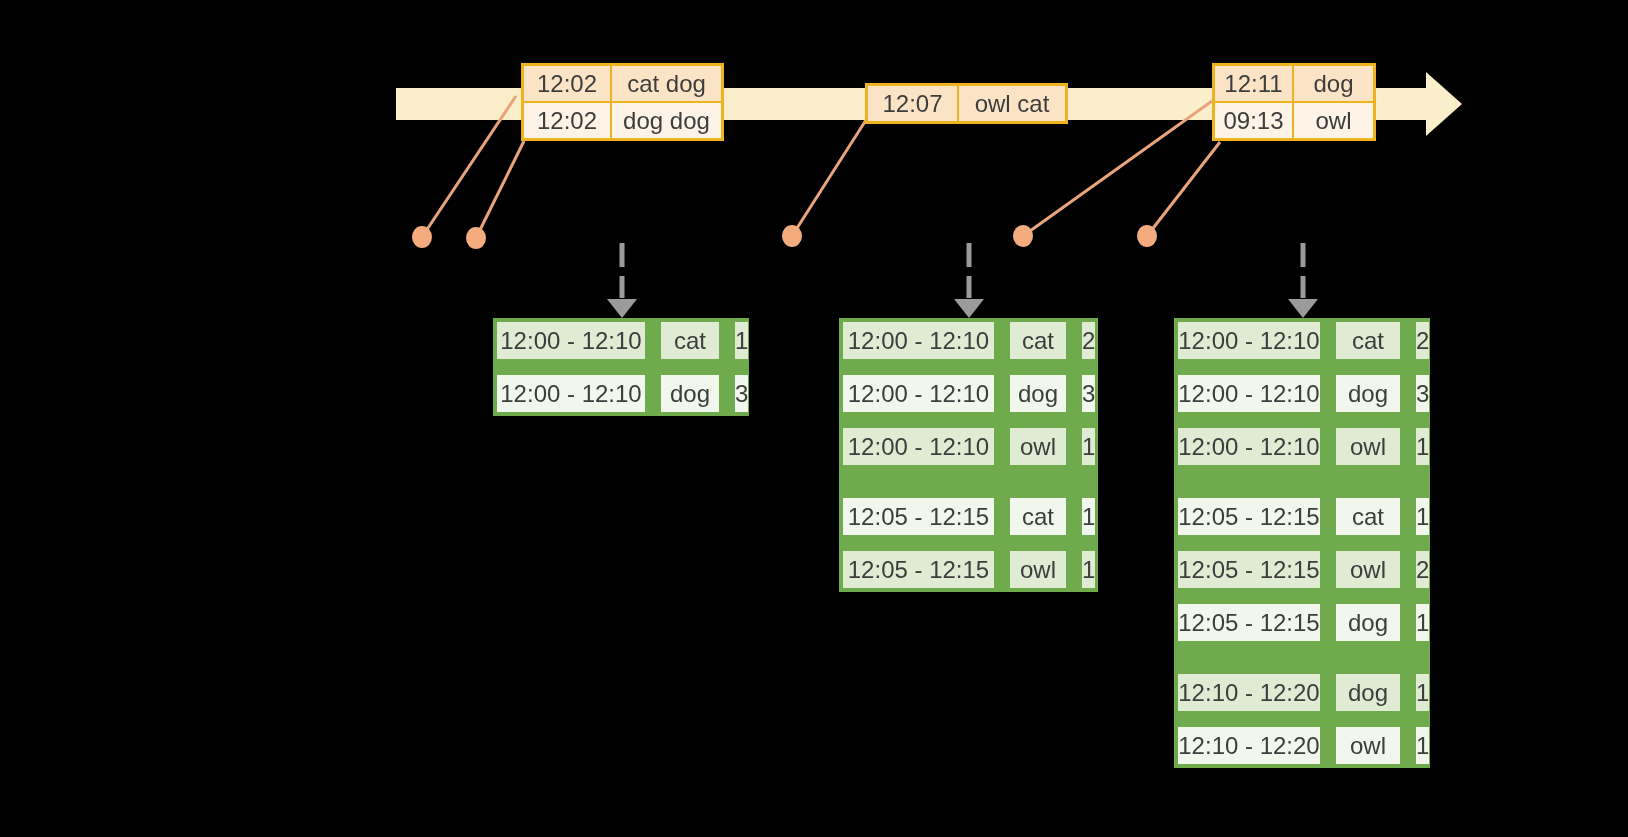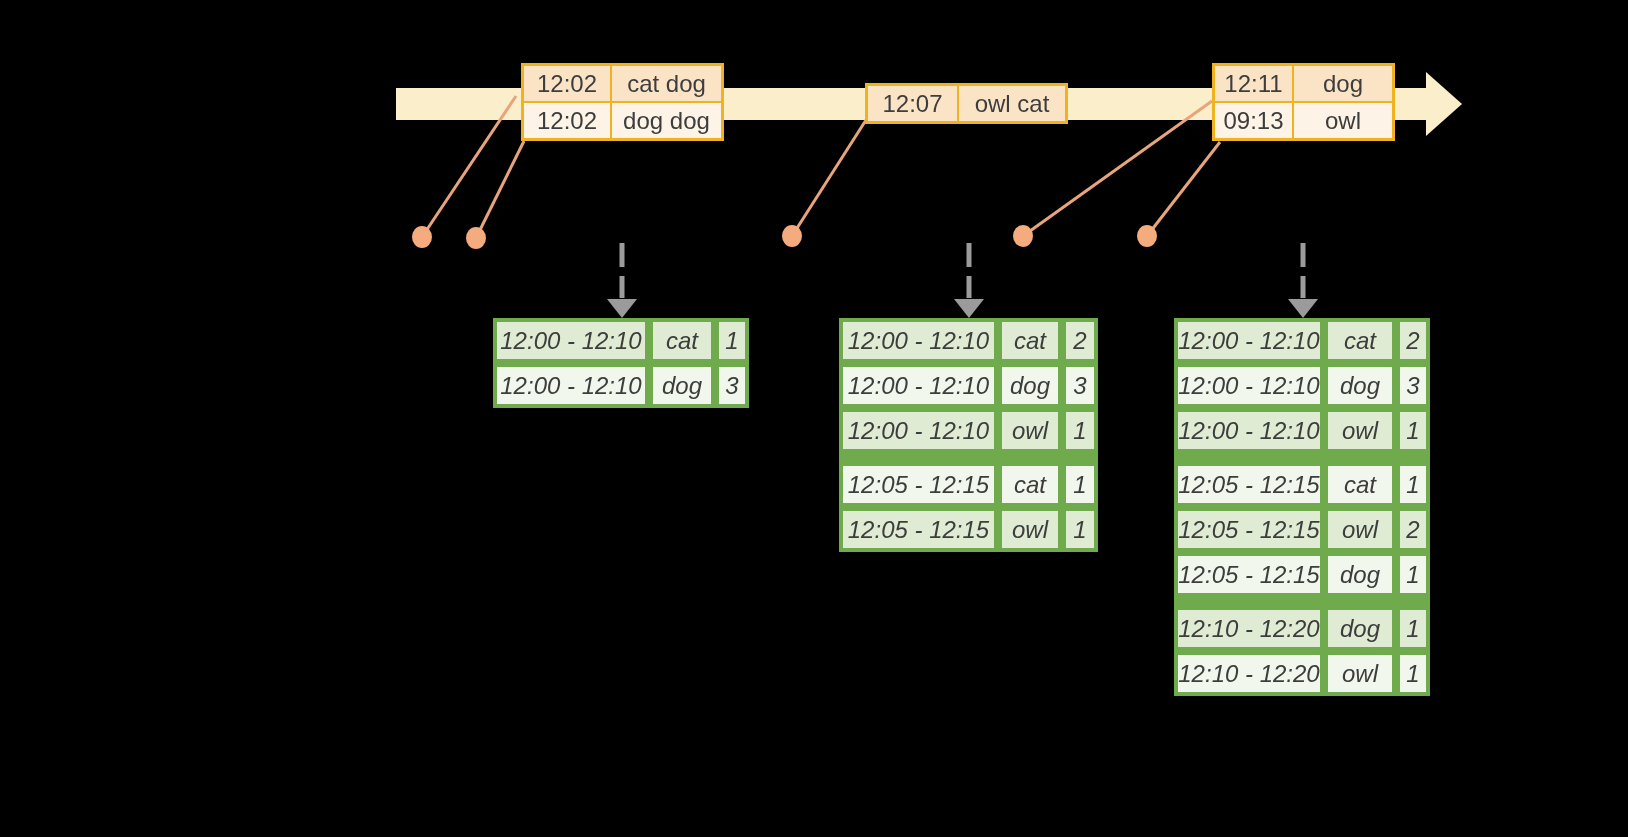--- a/index.html
+++ b/index.html
@@ -19,22 +19,22 @@
     background:var(--event-border);border:3px solid var(--event-border);box-sizing:border-box;
   }
   .ecell{
     height:35px;display:flex;align-items:center;justify-content:center;
     font-size:24px;color:var(--text);white-space:nowrap;
   }
   .ecell.dark{background:var(--event-row-dark);}
   .ecell.light{background:var(--event-row-light);}
 
   .rtable{
-    position:absolute;display:grid;grid-template-columns:var(--c1) var(--c2) 1fr;gap:8px;
-    background:var(--result-border);border:4px solid var(--result-border);box-sizing:border-box;font-style:italic;
+    position:absolute;display:grid;grid-template-columns:var(--c1) var(--c2) 1fr;gap:16px;
+    background:var(--result-border);border:4px solid var(--result-border);box-sizing:border-box;
   }
   .rcell{
     height:37px;display:flex;align-items:center;justify-content:center;
     font-size:24px;color:var(--text);white-space:nowrap;
   }
   .rcell.dark{background:var(--result-row-dark);}
   .rcell.light{background:var(--result-row-light);}
   .rsep{grid-column:1/-1;height:1px;background:var(--result-border);}
 </style>
 </head>
@@ -77,21 +77,21 @@
     <div class="ecell dark">cat dog</div>
     <div class="ecell light">12:02</div>
     <div class="ecell light">dog dog</div>
   </div>
 
   <div class="etable" style="left:865px;top:83px;width:203px;--tcol:89px;">
     <div class="ecell dark">12:07</div>
     <div class="ecell dark">owl cat</div>
   </div>
 
-  <div class="etable" style="left:1212px;top:63px;width:183px;--tcol:77px;">
+  <div class="etable" style="left:1212px;top:63px;width:164px;--tcol:77px;">
     <div class="ecell dark">12:11</div>
     <div class="ecell dark">dog</div>
     <div class="ecell light">09:13</div>
     <div class="ecell light">owl</div>
   </div>
 
   <div class="rtable" style="left:493px;top:318px;width:256px;--c1:148px;--c2:58px;">
     <div class="rcell dark">12:00 - 12:10</div>
     <div class="rcell dark">cat</div>
     <div class="rcell dark">1</div>

